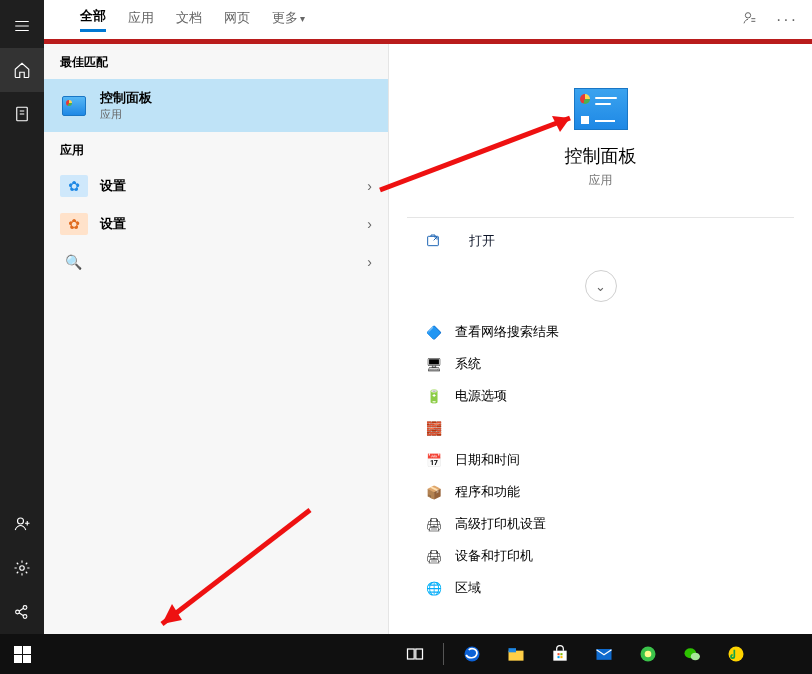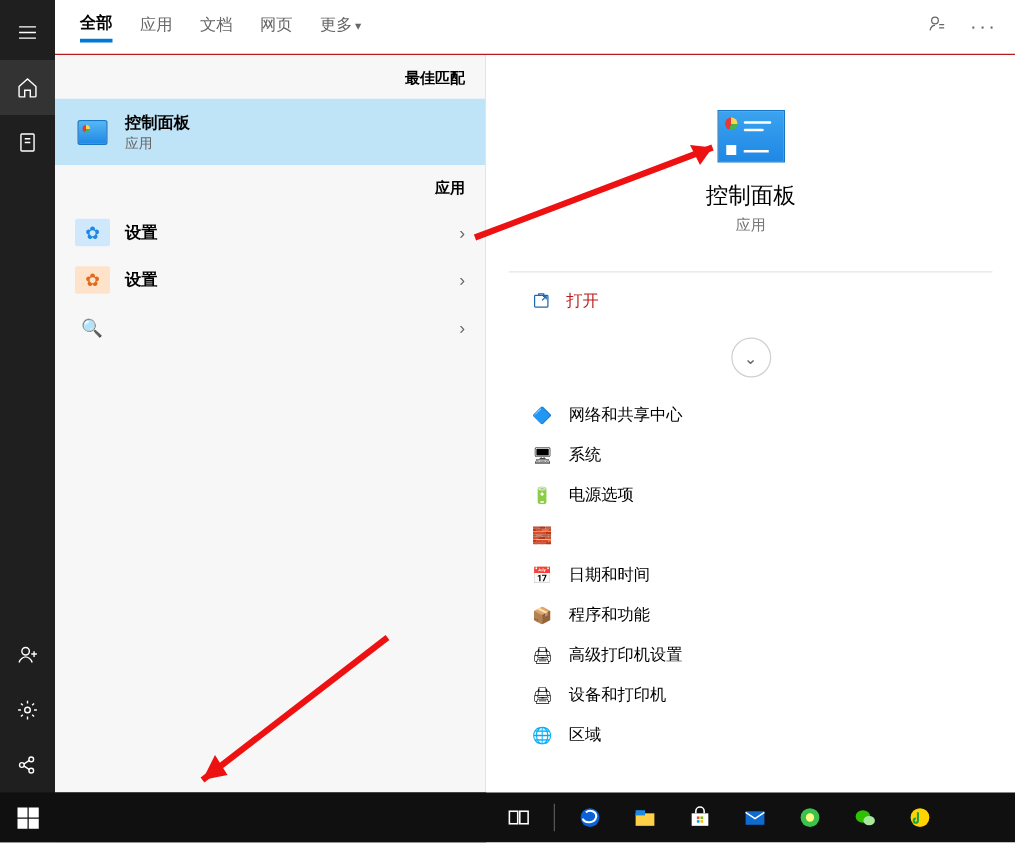--- a/index.html
+++ b/index.html
@@ -11,52 +11,52 @@
 .rail { width: 44px; background: #1f1f1f; display: flex; flex-direction: column; align-items: center; padding-top: 4px; }
 .rail-item { width: 44px; height: 44px; display: flex; align-items: center; justify-content: center; color: #fff; cursor: pointer; }
 .rail-item.active { background: #333; }
 .rail-spacer { flex: 1; }
 .rail svg { width: 18px; height: 18px; stroke: #fff; fill: none; stroke-width: 1.5; }
 
 
 .main { flex: 1; display: flex; flex-direction: column; background: #f2f2f2; }
 
 
-.tabs { height: 44px; background: #fff; display: flex; align-items: center; padding: 0 20px; border-bottom: 1px solid #b91c1c; gap: 22px; position: relative;}
+.tabs { height: 44px; background: #fff; display: flex; align-items: center; padding: 0 36px; border-bottom: 5px solid #b91c1c; gap: 22px; position: relative;}
 .tab { font-size: 13px; color: #666; cursor: pointer; padding-bottom: 4px; }
 .tab.active { color: #000; font-weight: 600; border-bottom: 3px solid #0078d4; }
 .tabs-right { position:absolute; right: 14px; display:flex; gap: 18px; align-items:center; color:#666;}
 .tabs-right svg { width:16px; height:16px; stroke:#666; fill:none; stroke-width:1.5; }
 
 
 .content { flex: 1; display: flex; background: #fff; min-height: 0;}
 .col-left { width: 345px; background: #f7f7f7; border-right: 1px solid #e5e5e5; display: flex; flex-direction: column; }
 .col-right { flex: 1; background: #fff; padding: 20px 18px 10px 18px; overflow:hidden; }
 
-.group-header { font-size: 12px; font-weight: 700; padding: 10px 16px 8px; color: #000; text-align: right; }
+.group-header { font-size: 12px; font-weight: 700; padding: 10px 16px 8px; color: #000; }
 .result-item { display: flex; align-items: center; padding: 8px 16px; gap: 12px; cursor: pointer; position: relative; }
 .result-item.best { background: #bfe3f7; padding: 10px 16px;}
 .result-icon { width: 28px; height: 22px; display:flex; align-items:center; justify-content:center; font-size:14px;}
 .result-text { display:flex; flex-direction:column; }
 .result-title { font-size: 13px; font-weight: 600; color:#000;}
 .result-sub { font-size: 11px; color: #666; }
 .chev { position:absolute; right: 16px; color:#666; font-size:14px; }
 .web-suffix { color:#888; font-weight: 400;}
 
 
 .detail-icon { width: 54px; height: 42px; margin: 24px auto 14px; background: linear-gradient(180deg,#3ba3ef 0%,#1e88e5 100%); border: 1px solid #1976c5; position:relative;}
 .detail-icon::before{content:"";position:absolute;left:5px;top:5px;width:10px;height:10px;border-radius:50%;background:conic-gradient(#ffd54f 0 90deg,#4caf50 90deg 200deg,#e53935 200deg 360deg);}
 .detail-icon .bar{position:absolute;background:#fff;height:2px;border-radius:1px;}
 .detail-icon .b1{left:20px;top:8px;width:22px;} .detail-icon .b2{left:20px;top:14px;width:16px;}
 .detail-icon .sq{position:absolute;left:6px;bottom:5px;width:8px;height:8px;background:#fff;}
 .detail-icon .b3{left:20px;bottom:7px;width:20px;height:2px;background:#fff;position:absolute;}
 .detail-title { text-align:center; font-size: 18px; font-weight: 400; margin-top:6px;}
 .detail-sub { text-align:center; font-size: 12px; color:#757575; margin-top:4px; margin-bottom: 28px;}
 .divider { height:1px; background:#e5e5e5; margin: 0 0 2px;}
-.action-row { display:flex; align-items:center; gap:12px; padding: 12px 18px; cursor:pointer; font-size:13px; color:#b91c1c;}
+.action-row { display:flex; align-items:center; gap:28px; padding: 12px 18px; cursor:pointer; font-size:13px; color:#0f172a;}
 .action-row svg{ width:16px;height:16px; stroke:#1f66b5; fill:none; stroke-width:1.5;}
 .expand-btn { width:32px;height:32px;border:1px solid #d0d0d0;border-radius:50%;display:flex;align-items:center;justify-content:center;margin:8px auto 14px;cursor:pointer;color:#666;font-size:13px;}
 .recent-head { font-weight:700; font-size:13px; padding: 6px 18px 8px;}
 .recent-item { display:flex; align-items:center; gap:12px; padding:7px 18px; font-size:13px; cursor:pointer;}
 .recent-item .ri-icon{ width:18px;height:18px; display:inline-flex;align-items:center;justify-content:center; font-size:13px;}
 
 
 .search-bar { height: 40px; background: #fff; border-top: 1px solid #d0d0d0; display:flex; align-items:center; padding: 0 14px; gap: 10px;}
 .search-bar svg{ width:15px;height:15px;stroke:#555;fill:none;stroke-width:2;}
 .search-bar input { border:none; outline:none; font-size:13px; flex:1; background:transparent;}
@@ -205,21 +205,21 @@
         <div class="action-row">
           <svg viewBox="0 0 24 24">
               <rect x="4" y="5" width="16" height="14" rx="1"></rect>
               <path d="M9 5V3h6v2M13 11l5-5M18 6v4M18 6h-4"></path>
             </svg>
           <span>打开</span>
         </div>
         <div class="expand-btn">⌄</div>
         <div class="recent-item">
             <span class="ri-icon">🔷</span>
-            <span>网络和共享中心</span>
+            <span>查看网络搜索结果</span>
           </div>
         <div class="recent-item">
             <span class="ri-icon">🖥</span>
             <span>系统</span>
           </div>
         <div class="recent-item">
             <span class="ri-icon">🔋</span>
             <span>电源选项</span>
           </div>
         <div class="recent-item">

